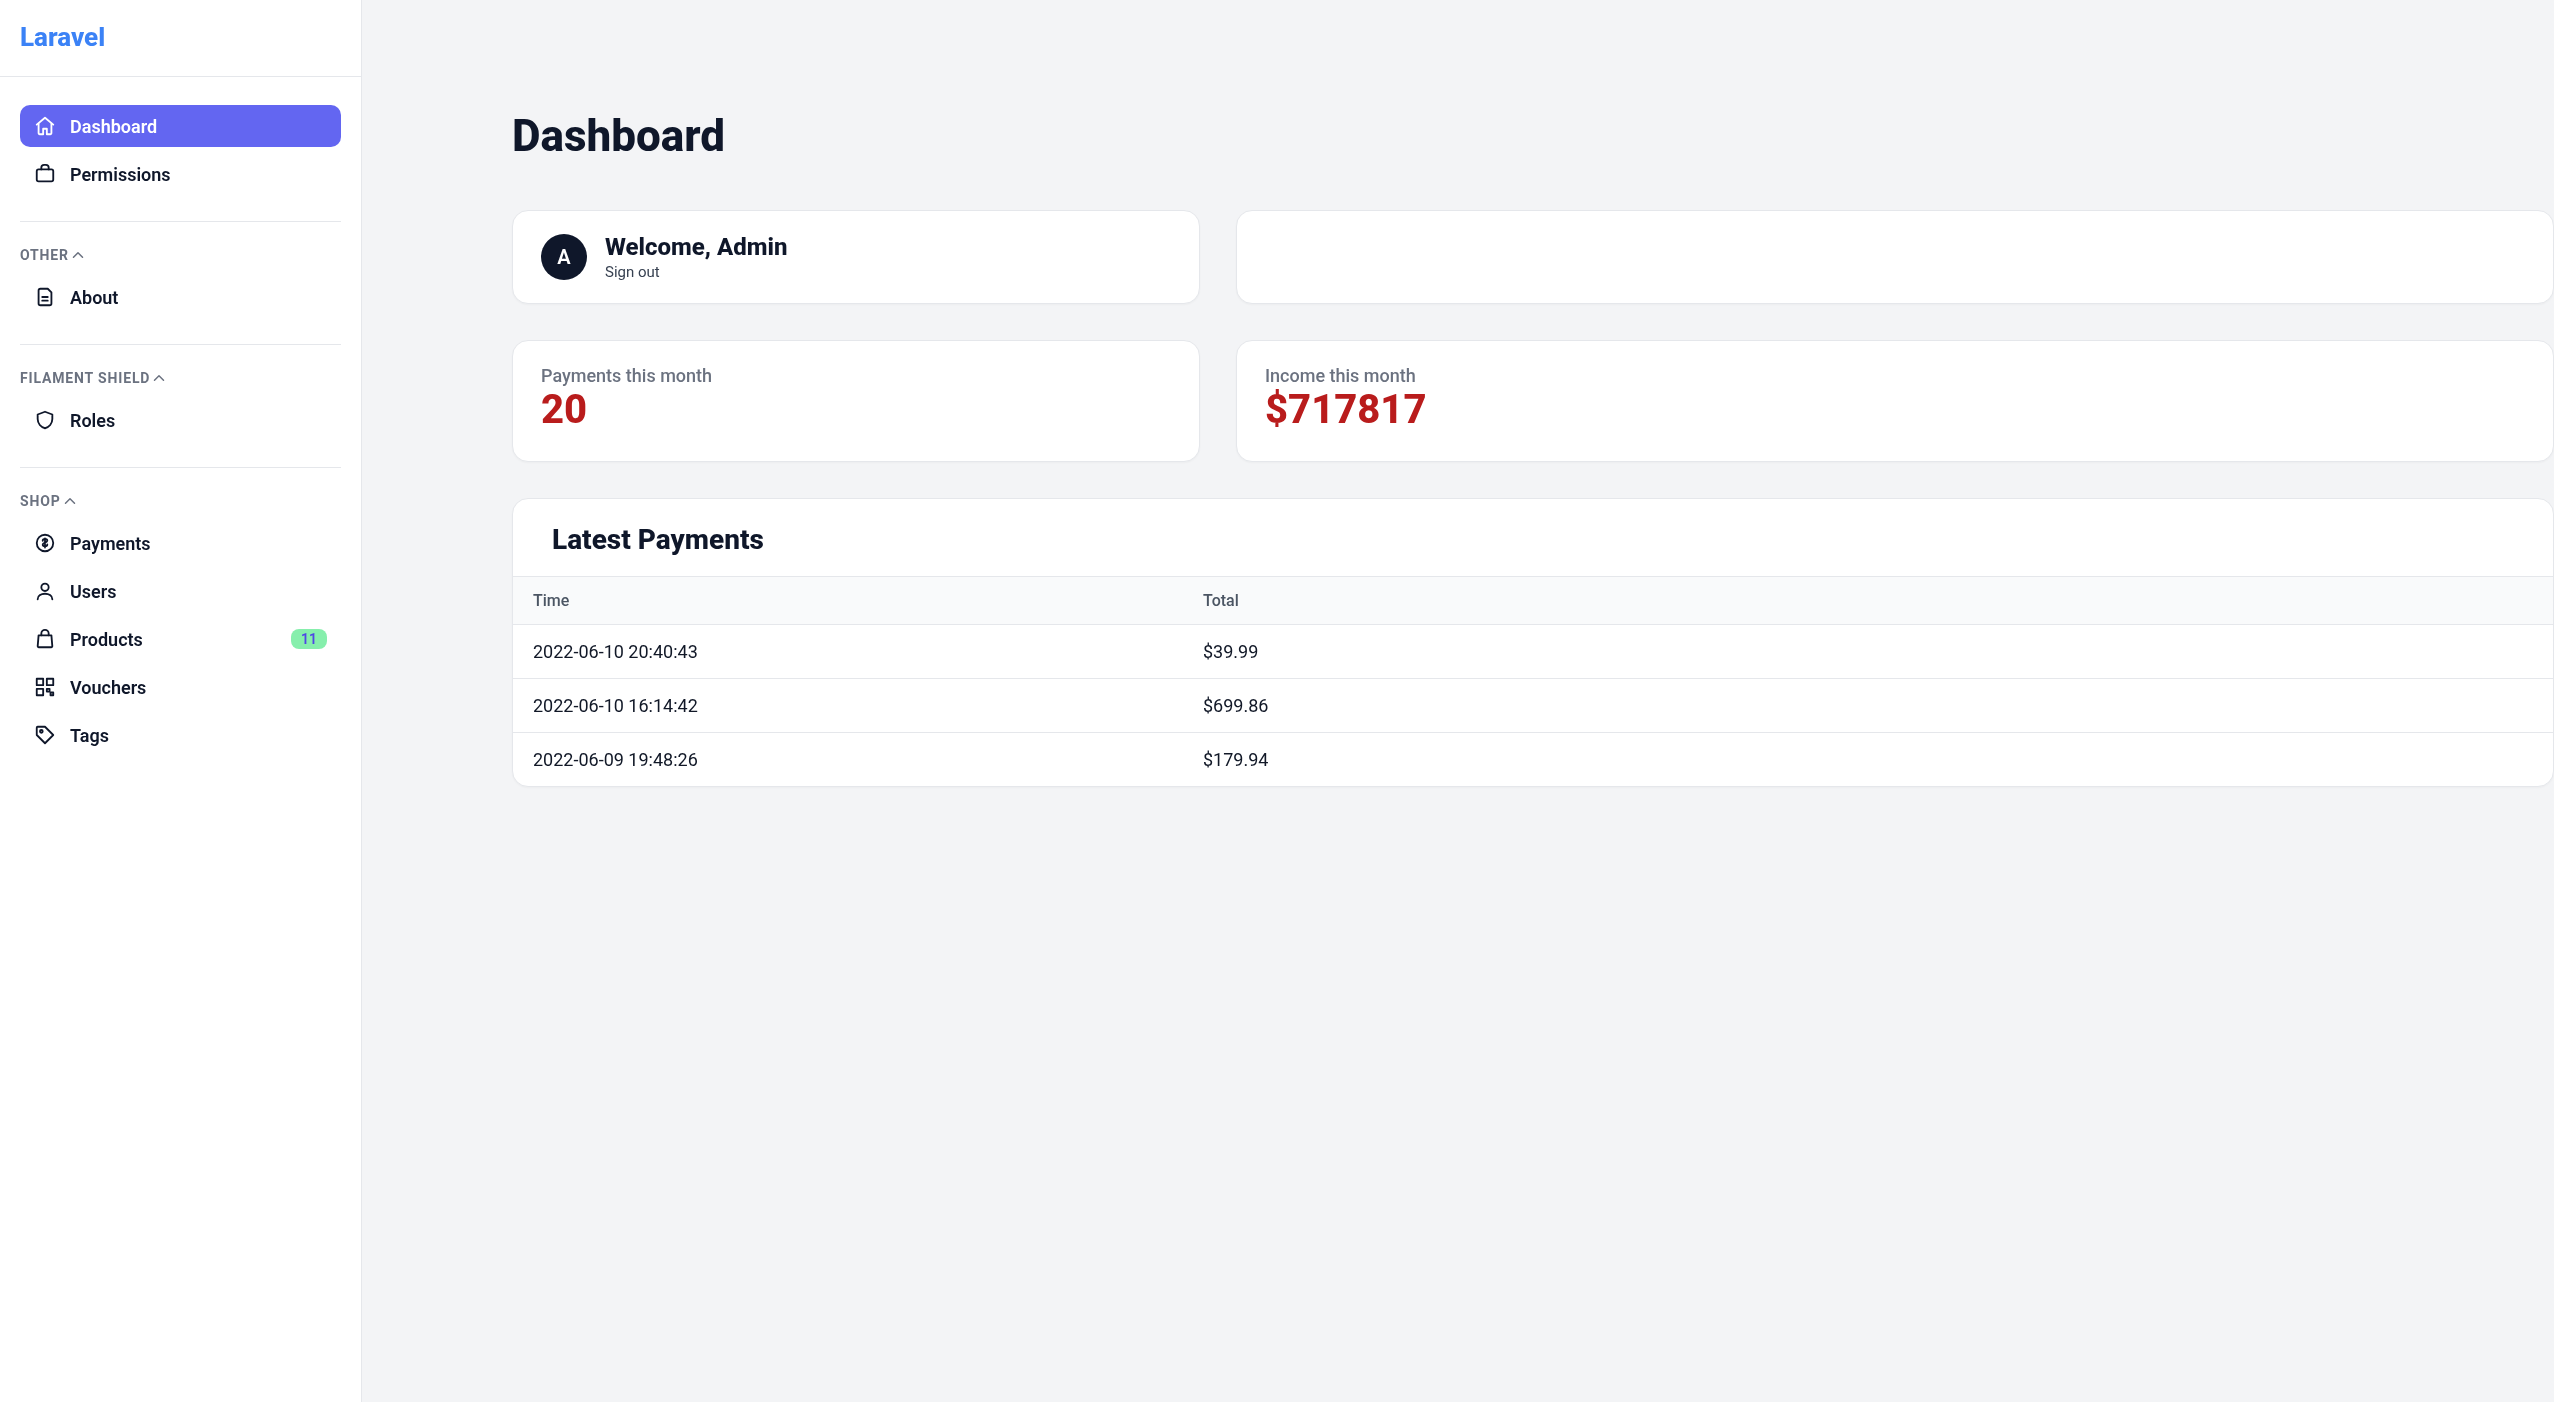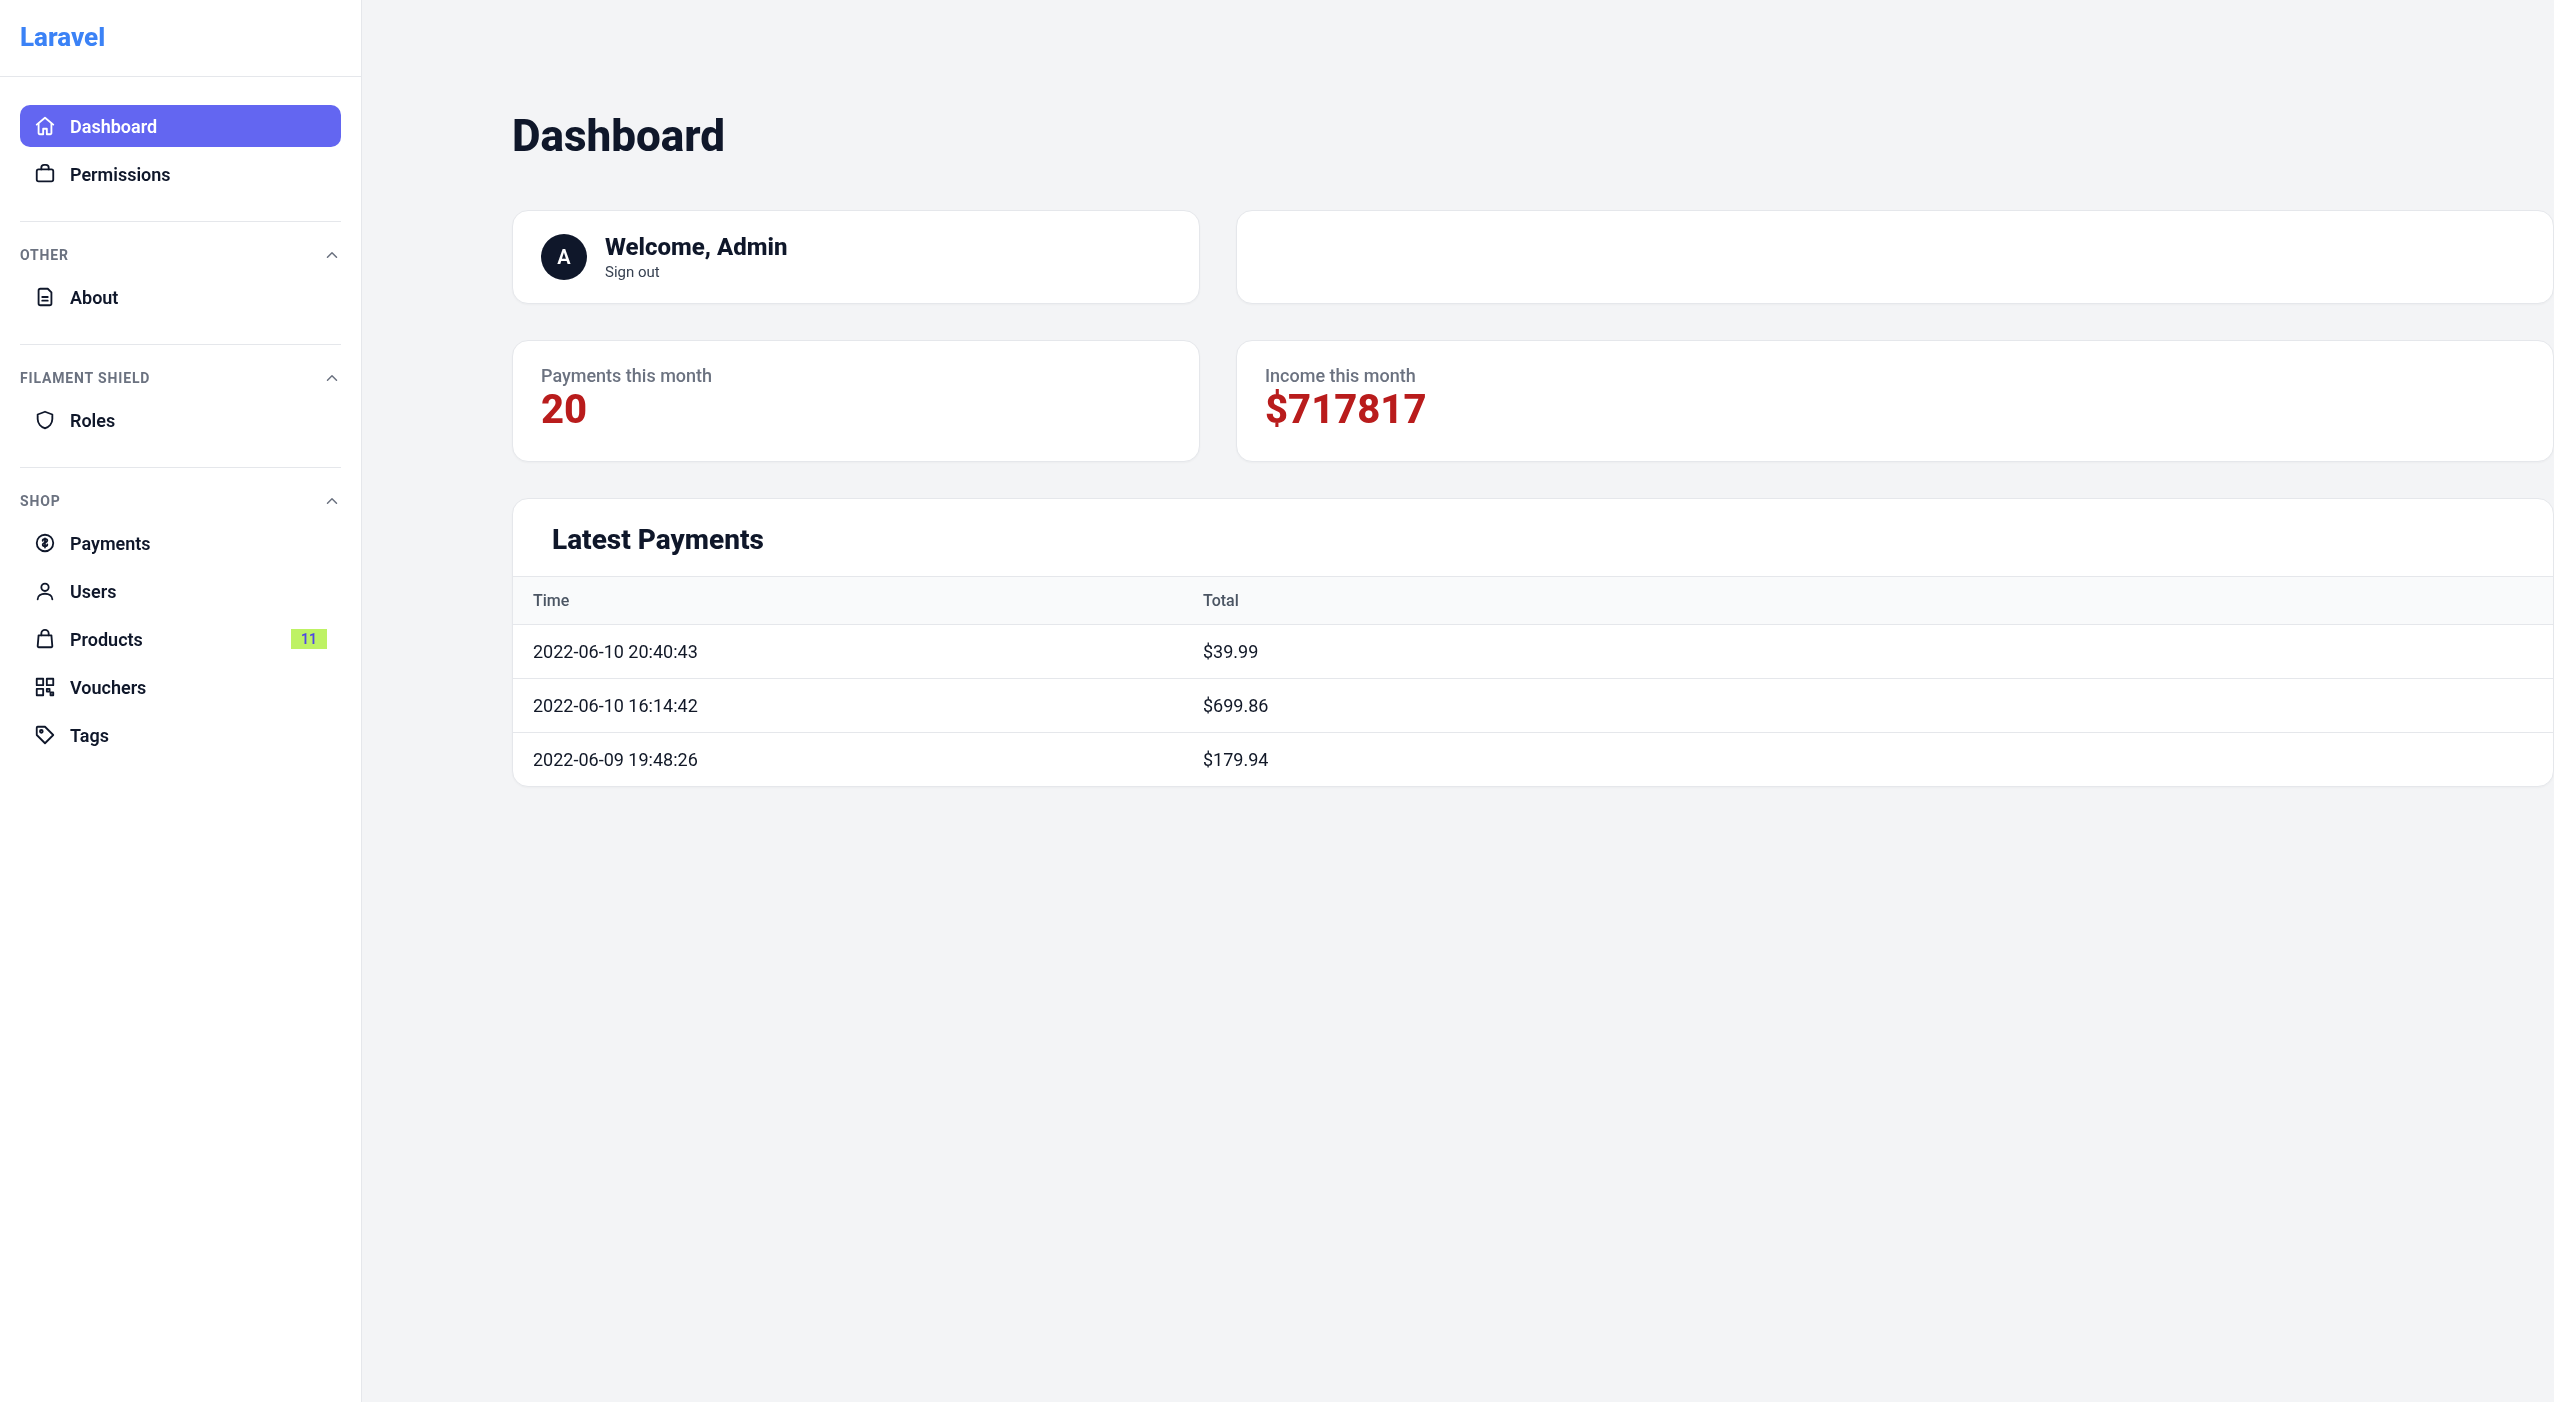--- a/index.html
+++ b/index.html
@@ -36,21 +36,21 @@
   padding: 0 14px;
 }
 .nav-divider {
   height: 1px;
   background: #e5e7eb;
   margin: 26px 0 24px 0;
 }
 .group-header {
   display: flex;
   align-items: center;
-  justify-content: space-between;
+  justify-content: flex-start;
   padding: 0 0 12px 0;
 }
 .group-title {
   font-size: 14px;
   font-weight: 700;
   letter-spacing: 0.06em;
   color: #6b7280;
 }
 .chevron {
   width: 18px;
@@ -74,26 +74,26 @@
   background: #6366f1;
   color: #ffffff;
 }
 .nav-item .icon {
   width: 22px;
   height: 22px;
   flex-shrink: 0;
 }
 .nav-item .label { flex: 1; }
 .badge {
-  background: #bef264;
+  background: #86efac;
   color: #4f46e5;
   font-size: 14px;
   font-weight: 600;
   padding: 2px 10px;
-  border-radius: 0;
+  border-radius: 8px;
 }
 
 
 .main {
   flex: 1;
   overflow: auto;
   position: relative;
 }
 .main-inner {
   padding: 110px 0 40px 150px;

